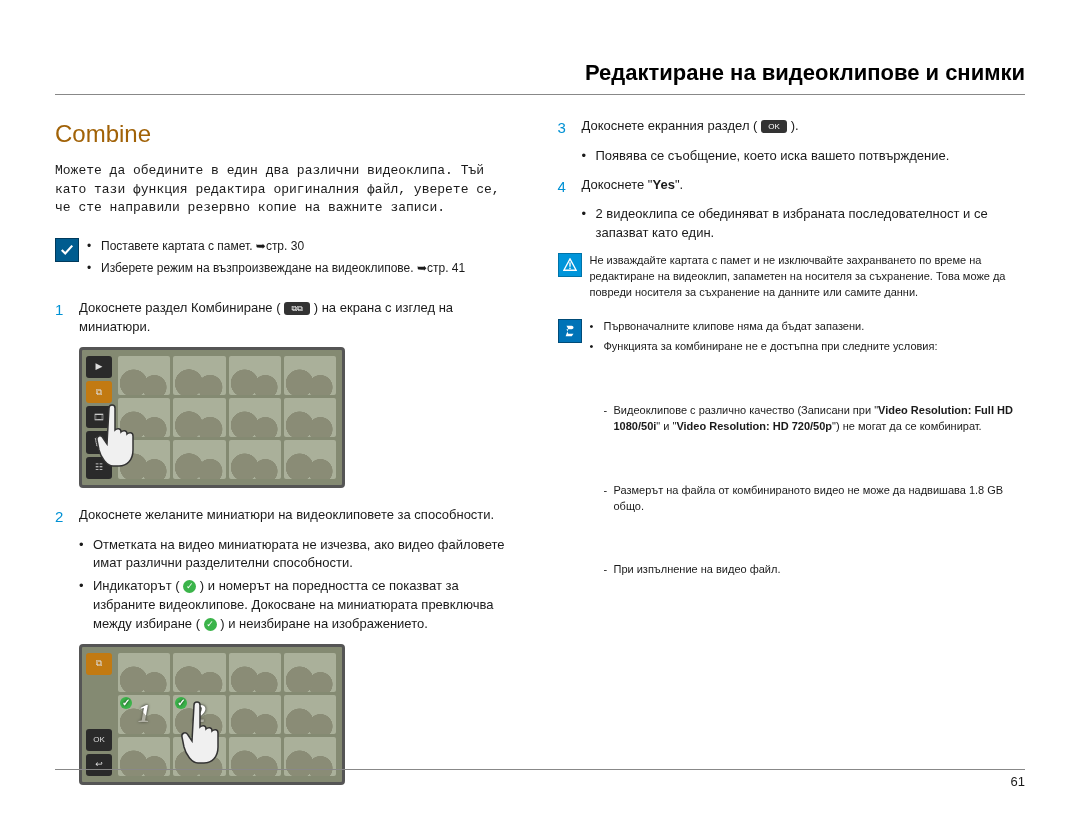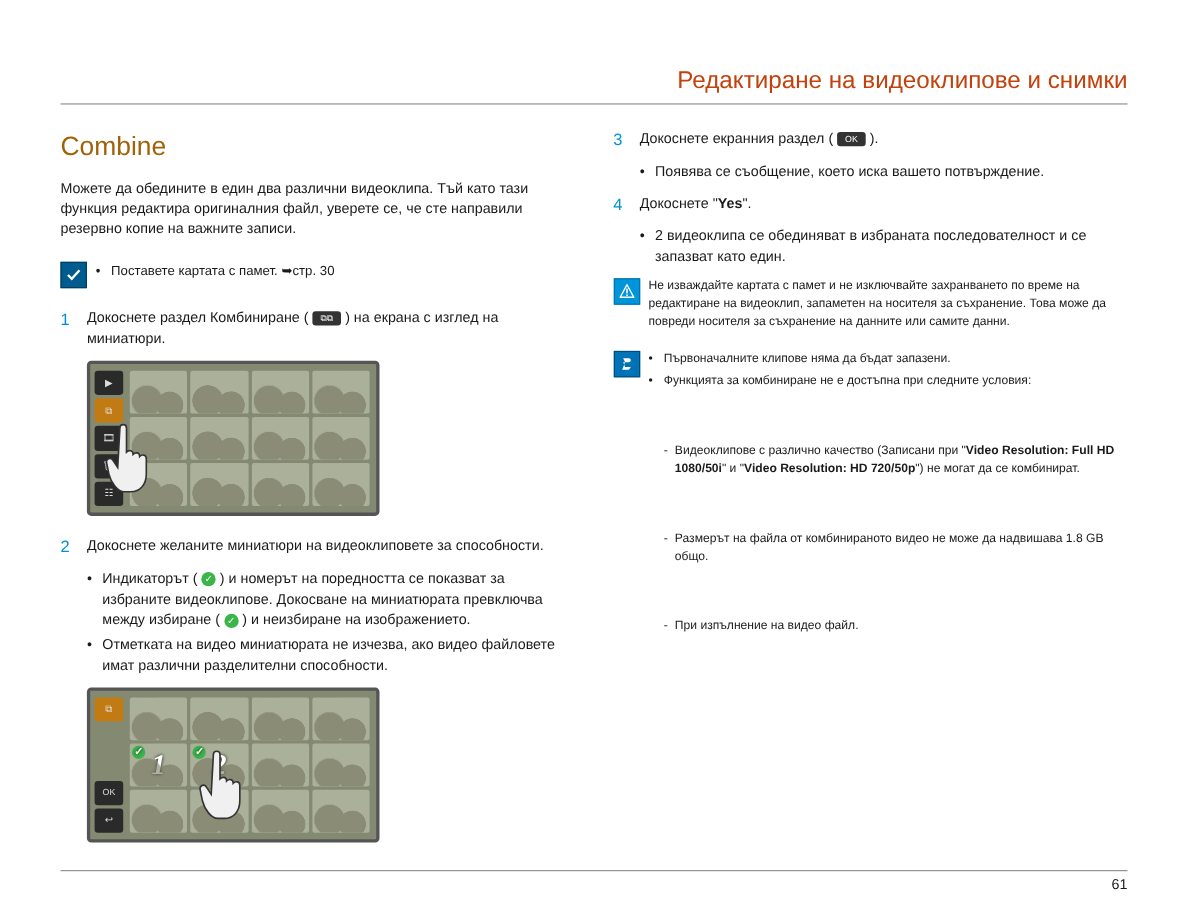--- a/index.html
+++ b/index.html
@@ -9,42 +9,44 @@
     color: #1a1a1a;
     width: 1080px;
     height: 825px;
     box-sizing: border-box;
     padding: 60px 55px 30px 55px;
     position: relative;
   }
   .header-title {
     text-align: right;
     font-size: 22px;
-    color: #c2410c;
+    color: #000000;
     padding-bottom: 8px;
     border-bottom: 1px solid #888;
     margin-bottom: 22px;
+    font-weight: bold;
   }
   .columns {
     display: flex;
     gap: 35px;
   }
   .col {
     flex: 1;
     font-size: 13px;
     line-height: 1.45;
   }
   h1.section {
     color: #a16207;
     font-size: 24px;
     font-weight: normal;
     margin: 0 0 10px 0;
   }
   .intro {
     margin-bottom: 14px;
+    font-family: Liberation Mono, monospace;
   }
   .prep-box {
     display: flex;
     gap: 8px;
     margin-bottom: 18px;
     font-size: 12px;
     margin-top: 20px;
   }
   .prep-icon {
     width: 22px;
@@ -224,21 +226,21 @@
     position:relative;
     vertical-align:middle;
   }
   .lock-icon::before{
     content:"⊘";
     font-size:11px;
   }
   .page-num {
     position:absolute;
     right:55px;
-    bottom:14px;
+    bottom:36px;
     font-size:13px;
     border-top:1px solid #888;
     padding-top:4px;
     width:970px;
     text-align:right;
     left:55px;
   }
   .note-block {
     display:flex;
     gap:8px;
@@ -260,20 +262,21 @@
     <div class="intro">Можете да обедините в един два различни видеоклипа. Тъй като тази функция редактира оригиналния файл, уверете се, че сте направили резервно копие на важните записи.</div>
 
     <div class="prep-box">
       <div class="prep-icon">
         <svg viewBox="0 0 16 16">
             <path d="M2 8 L6 12 L14 3" stroke="#fff" stroke-width="2.5" fill="none"></path>
           </svg>
       </div>
       <ul class="note-list">
         <li>Поставете картата с памет. ➥стр. 30</li>
+        <li>Изберете режим на възпроизвеждане на видеоклипове. ➥стр. 41</li>
       </ul>
     </div>
 
     <div class="step">
       <div class="step-num">1</div>
       <div class="step-text">
         <span>Докоснете раздел Комбиниране (</span>
         <span class="inline-icon">⧉⧉</span>
         <span>) на екрана с изглед на миниатюри.</span>
       </div>
@@ -306,28 +309,28 @@
             <path d="M22 8 C22 4 28 4 28 8 L28 30 C30 28 34 28 34 32 C36 30 40 30 40 34 C42 32 46 32 46 36 L46 50 C46 60 40 66 32 66 L26 66 C20 66 14 58 12 50 L10 40 C9 36 14 34 16 38 L20 44 L22 8 Z" fill="#f0f0f0" stroke="#333" stroke-width="1.5"></path>
           </svg>
       </div>
     </div>
 
     <div class="step">
       <div class="step-num">2</div>
       <div class="step-text">Докоснете желаните миниатюри на видеоклиповете за способности.</div>
     </div>
     <ul class="sub-list">
+      <li>Отметката на видео миниатюрата не изчезва, ако видео файловете имат различни разделителни способности.</li>
       <li>
         <span>Индикаторът (</span>
         <span class="tiny-circle">✓</span>
         <span>) и номерът на поредността се показват за избраните видеоклипове. Докосване на миниатюрата превключва между избиране (</span>
         <span class="tiny-circle">✓</span>
         <span>) и неизбиране на изображението.</span>
       </li>
-      <li>Отметката на видео миниатюрата не изчезва, ако видео файловете имат различни разделителни способности.</li>
     </ul>
 
     <div class="screenshot">
       <div class="side-icons">
         <div class="side-btn active" style="flex:0 0 22px">⧉</div>
         <div style="flex:1"></div>
         <div class="side-btn" style="flex:0 0 22px;font-size:8px">OK</div>
         <div class="side-btn" style="flex:0 0 22px">↩</div>
       </div>
       <div class="thumbs-grid">

